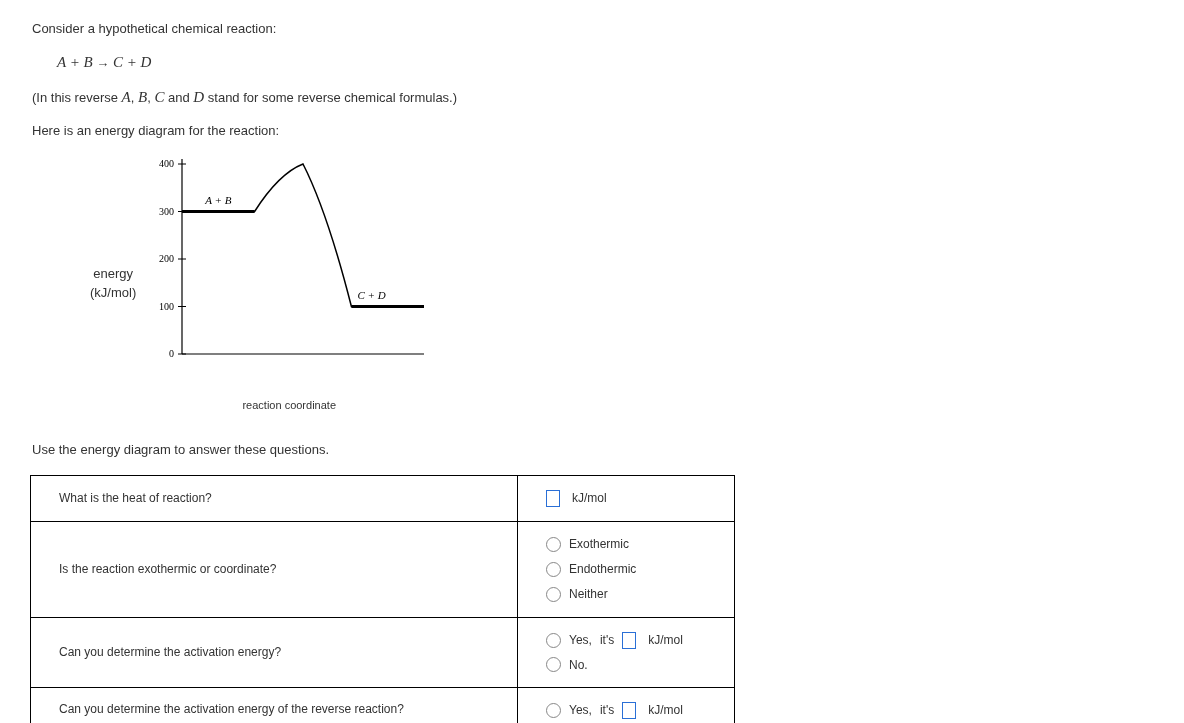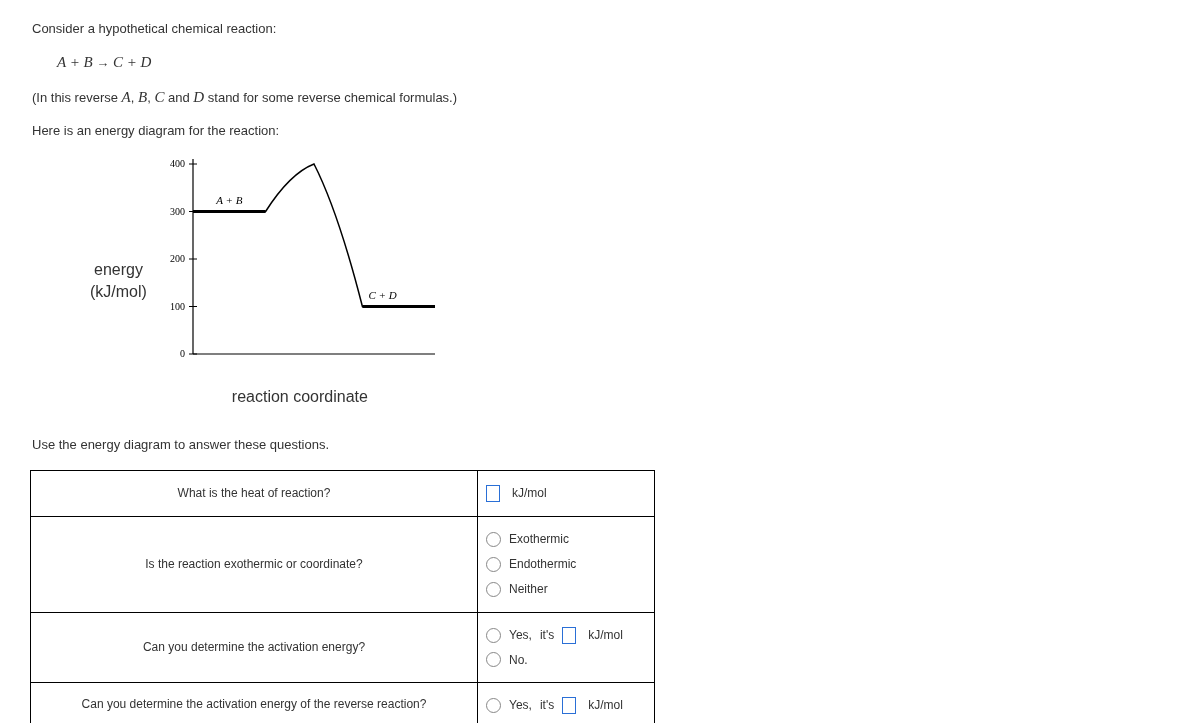--- a/index.html
+++ b/index.html
@@ -17,36 +17,35 @@
   .arrow { font-family: Arial, sans-serif; }
 
   .diagram-wrap {
     margin: 12px 0 28px 60px;
     position: relative;
     display: flex;
     align-items: center;
   }
   .ylabel {
     text-align: center;
-    font-size: 16px;
+    font-size: 13px;
     padding-right: 8px;
     line-height: 1.4;
   }
   .plot-area { position: relative; }
 
   .q-table {
     border-collapse: collapse;
     margin-top: 16px;
     font-size: 12px;
   }
   .q-table td {
     border: 1px solid #000;
-    padding: 10px 8px;
+    padding: 10px 28px;
     vertical-align: middle;
-    text-align: center;
   }
   .q-table td.qcell { width: 430px; }
   .q-table td.acell { width: 160px; }
   .radio-row {
     display: flex;
     align-items: center;
     gap: 8px;
     padding: 4px 0;
   }
   .radio {
@@ -65,22 +64,22 @@
   }
   .reverse-eq {
     font-family: 'Times New Roman', serif;
     font-style: italic;
     font-size: 14px;
     padding-left: 36px;
     margin-top: 8px;
   }
   .xlabel {
     text-align: center;
-    font-size: 16px;
-    margin-top: 6px;
+    font-size: 11px;
+    margin-top: 18px;
   }
 </style>
 </head>
 <body>
 
 <p>Consider a hypothetical chemical reaction:</p>
 
 <p class="indent">
   <span class="ital">A + B</span>
   <span class="arrow">→</span>

